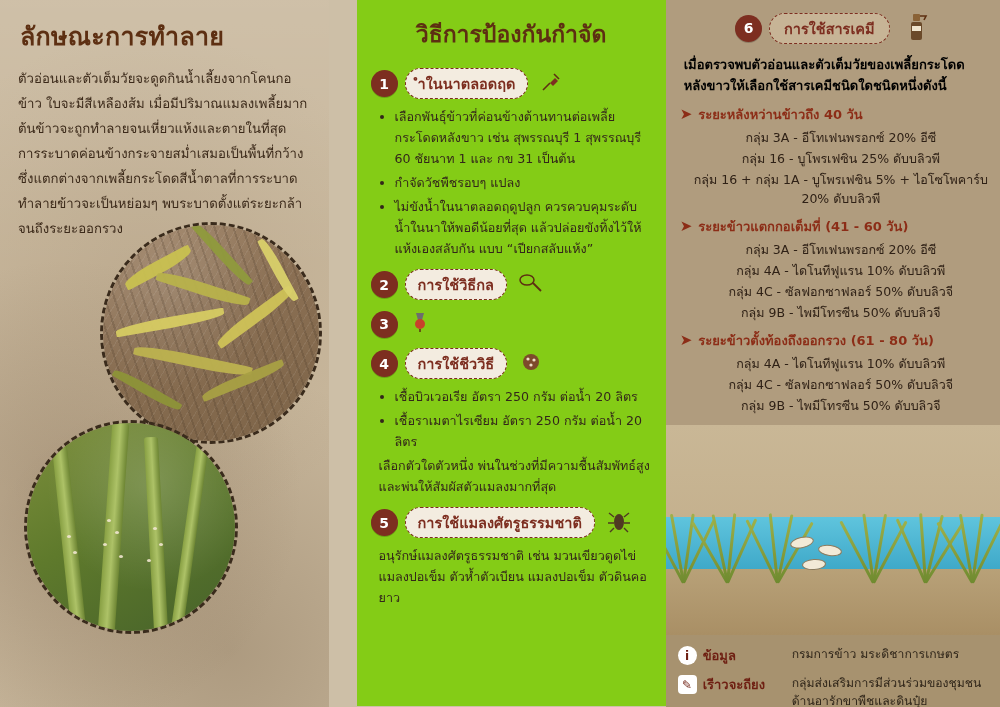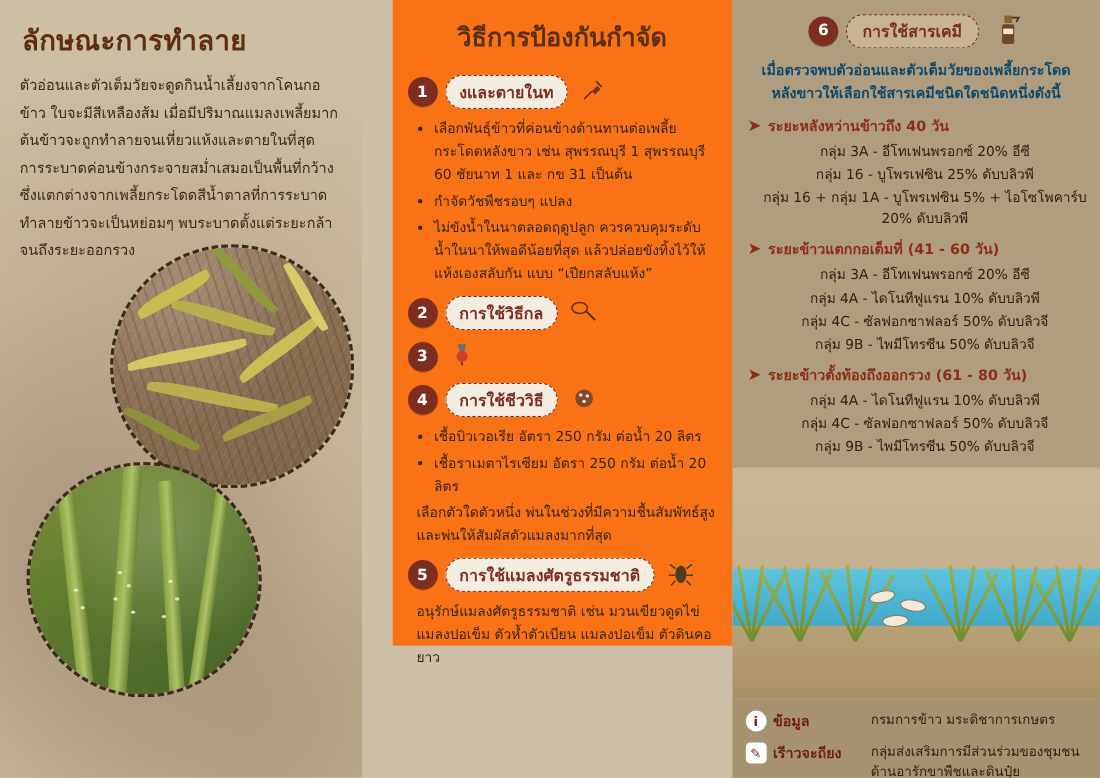--- a/index.html
+++ b/index.html
@@ -22,22 +22,22 @@
   }
   .col-left::after{
     content:""; position:absolute; inset:0;
     background:
       radial-gradient(circle at 20% 70%, rgba(120,96,70,.35), transparent 42%),
       radial-gradient(circle at 70% 92%, rgba(110,88,62,.30), transparent 40%),
       radial-gradient(circle at 45% 40%, rgba(150,128,100,.22), transparent 55%);
     pointer-events:none;
   }
   .col-mid {
-    width:318px; height:587px; position:relative;
-    background:#f97316;
+    width:318px; height:706px; position:relative;
+    background:#84cc16;
     margin-left:28px;
   }
   .col-right {
     width:344px; height:707px; position:relative;
     background:#b09c7e;
   }
 
   
   .left-inner { position:relative; z-index:3; padding:14px 18px 0 18px; }
   .title-left {
@@ -117,21 +117,21 @@
   .head6{
     display:flex; align-items:center; justify-content:center; gap:7px;
     margin-bottom:8px;
   }
   .head-pill-r{
     border:1.6px dashed #7d2e20; border-radius:16px;
     padding:3px 14px; color:#7d2e20; font-size:14.5px; font-weight:bold;
     background:#c7b496;
   }
   .intro-r{
-    color:#0c4a6e; font-size:13px; line-height:21px; text-align:center;
+    color:#000000; font-size:13px; line-height:21px; 
     font-weight:bold; margin:2px 6px 8px 6px;
   }
   .phase{
     display:flex; align-items:center; gap:6px;
     color:#8c2d17; font-weight:bold; font-size:13px; margin:8px 0 3px 2px;
   }
   .arrow-r{ color:#8c2d17; font-size:15px; line-height:1; }
   .chem{
     color:#2f2116; font-size:12.5px; line-height:19px; margin:2px 0 2px 16px;text-align:center;
   }
@@ -217,21 +217,21 @@
     </div>
   </div>
 
   <div class="col-mid">
     <div class="mid-inner">
       <div class="title-mid">วิธีการป้องกันกำจัด</div>
 
       <div class="step">
         <div class="step-head">
           <div class="num-badge">1</div>
-          <div class="head-pill">งและตายในท</div>
+          <div class="head-pill">ำในนาตลอดฤด</div>
           <span class="head-icon">
             <svg width="24" height="24" viewBox="0 0 24 24">
                 <path d="M4 20l7-7" stroke="#5d2f12" stroke-width="1.6" fill="none"></path>
                 <path d="M11 13l5-5 3 3-5 5z" fill="#7d2e20"></path>
                 <path d="M15 4l5 5" stroke="#5d2f12" stroke-width="1.6"></path>
               </svg>
           </span>
         </div>
         <div class="step-body">
           <ul class="bul">

